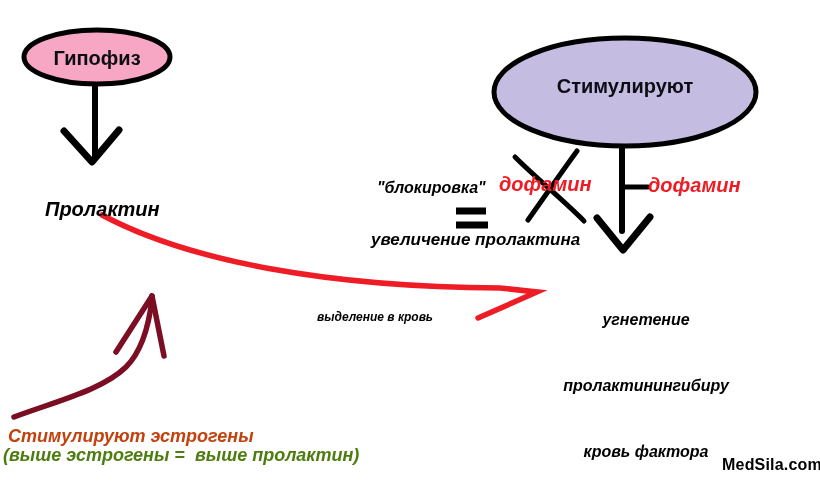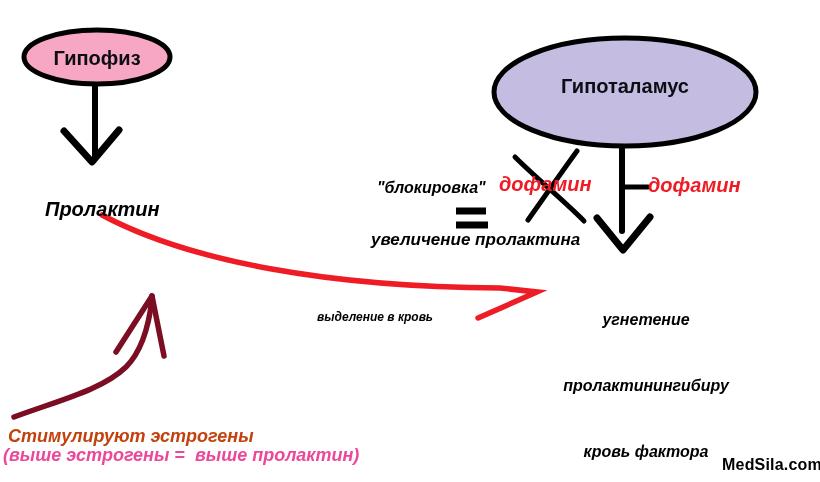--- a/index.html
+++ b/index.html
@@ -66,21 +66,21 @@
     <path d="M456 225 L488 225" fill="none" stroke-width="7" stroke="#000000"></path>
 
     <path d="M102 215 C190 262 330 287 500 288 L537 292 L478 318" fill="none" stroke-width="5.5" stroke-linecap="round" stroke-linejoin="miter" stroke="#ee1c25"></path>
 
     <path d="M14 417 C60 400 102 390 126 367 C142 351 149 325 152 299" fill="none" stroke-width="5.5" stroke-linecap="round" stroke="#7b0e23"></path>
     <path d="M116 352 L152 296" fill="none" stroke-width="5.5" stroke-linecap="round" stroke="#7b0e23"></path>
     <path d="M152 296 L164 356" fill="none" stroke-width="5.5" stroke-linecap="round" stroke="#7b0e23"></path>
   </svg>
 
   <div class="node-label lbl-pituitary">Гипофиз</div>
-  <div class="node-label lbl-hypothalamus">Гипоталамус</div>
+  <div class="node-label lbl-hypothalamus">Стимулируют</div>
 
   <div class="lbl lbl-prolactin">Пролактин</div>
 
   <div class="lbl lbl-blockade">"блокировка"</div>
 
   <div class="lbl lbl-dopamine-blocked" style="color: rgb(238, 28, 37);">дофамин</div>
 
   <div class="lbl lbl-dopamine" style="color: rgb(238, 28, 37);">дофамин</div>
 
   <div class="lbl lbl-increase">увеличение пролактина</div>
@@ -88,16 +88,16 @@
   <div class="lbl lbl-inhibition">
     <div>угнетение</div>
     <div>пролактинингибиру</div>
     <div>кровь фактора</div>
   </div>
 
   <div class="lbl lbl-blood">выделение в кровь</div>
 
   <div class="lbl lbl-estro1" style="color: #c2410c;">Стимулируют эстрогены</div>
 
-  <div class="lbl lbl-estro2" style="color: #ec4899;">(выше эстрогены =  выше пролактин)</div>
+  <div class="lbl lbl-estro2" style="color: #4d7c0f;">(выше эстрогены =  выше пролактин)</div>
 
   <div class="lbl lbl-watermark">MedSila.com</div>
 </div>
 
 </body></html>

